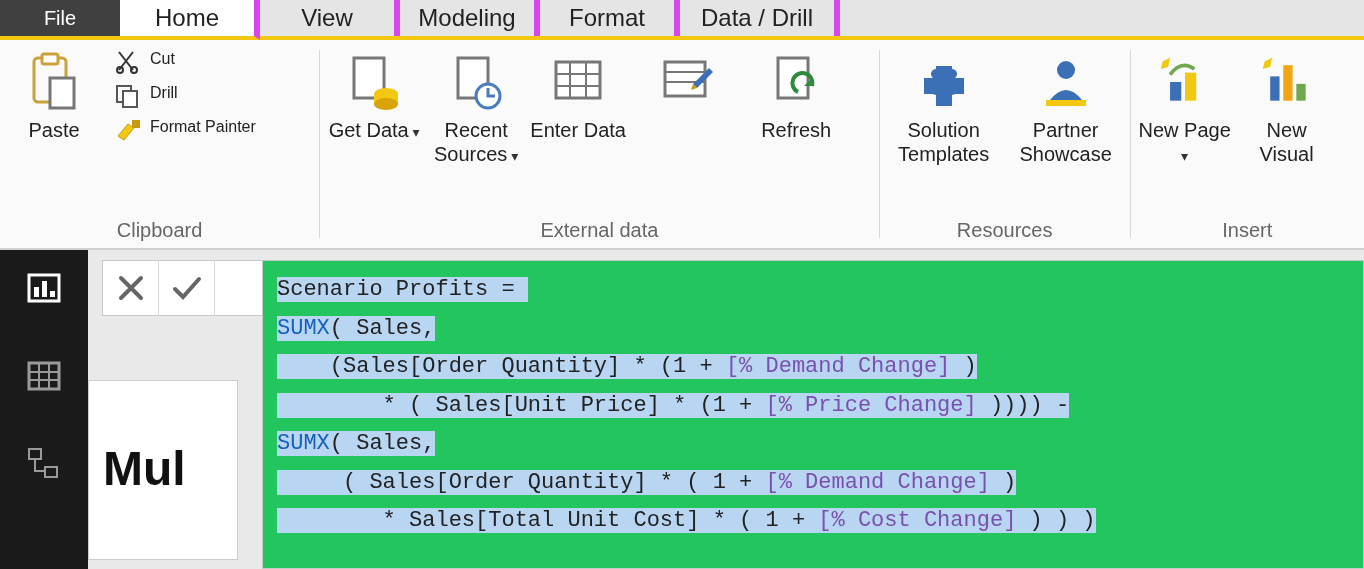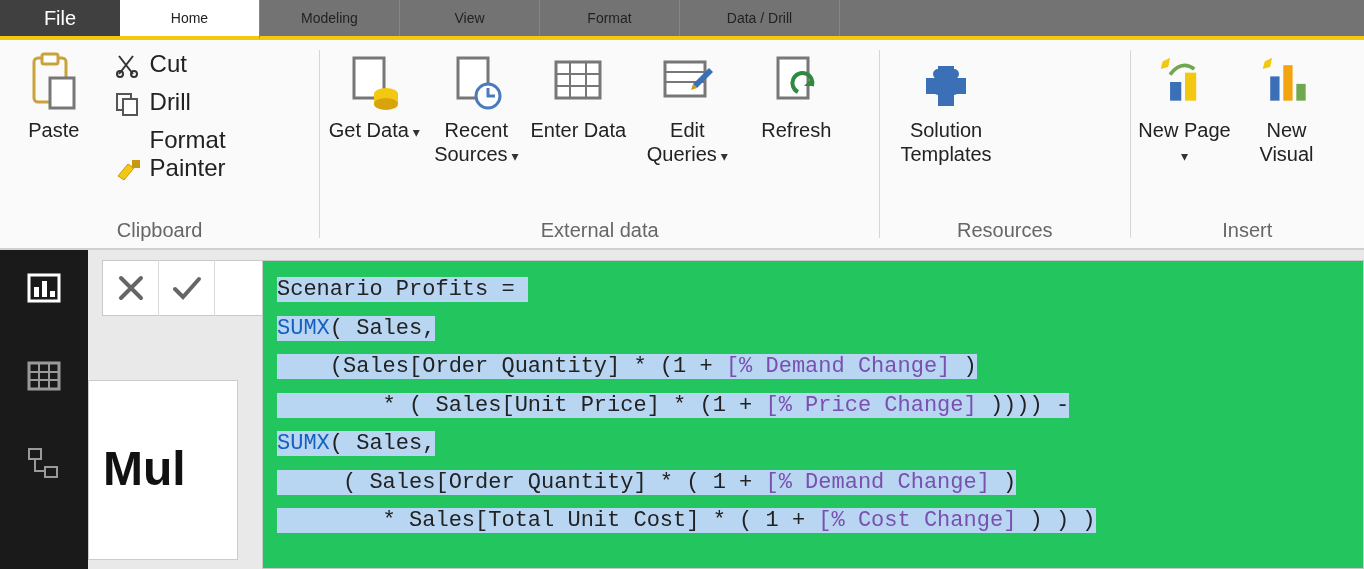--- a/index.html
+++ b/index.html
@@ -1,38 +1,38 @@
 <!DOCTYPE html>
 <html><head>
 <meta charset="utf-8">
 <style>
   * { box-sizing: border-box; margin: 0; padding: 0; }
   html, body { width: 1364px; height: 569px; font-family: "Segoe UI", Arial, sans-serif; background: #fff; overflow: hidden; }
 
   
-  .tabs { display: flex; align-items: stretch; height: 40px; border-bottom: 4px solid #f2c811; background: #737373; }
+  .tabs { display: flex; align-items: stretch; height: 40px; border-bottom: 4px solid #f2c811; background: #e5e5e5; }
   .tab-file { width: 120px; background: #404040; color: #fff; display: flex; align-items: center; justify-content: center; font-size: 20px; }
-  .tab { width: 140px; display: flex; align-items: center; justify-content: center; font-size: 14px; color: #222; border-right: 1px solid #d946ef; cursor: pointer; }
+  .tab { width: 140px; display: flex; align-items: center; justify-content: center; font-size: 24px; color: #222; border-right: 6px solid #d946ef; cursor: pointer; }
   .tab.active { background: #fff; border-bottom: 4px solid #f2c811; margin-bottom: -4px; font-weight: 400; }
   .tab.wide { width: 160px; }
 
   
   .ribbon { display: flex; height: 210px; border-bottom: 2px solid #d0d0d0; background: #fafafa; }
   .group { display: flex; flex-direction: column; justify-content: space-between; padding: 8px 6px 6px 6px; }
   .group-sep { width: 1px; background: #d6d6d6; margin: 10px 0; }
   .group-label { text-align: center; font-size: 20px; color: #666; padding-top: 6px; }
   .group-body { display: flex; align-items: flex-start; gap: 6px; flex: 1; }
 
   .big-btn { display: flex; flex-direction: column; align-items: center; justify-content: space-between; width: 96px; padding-top: 6px; cursor: pointer; }
   .big-btn .ico { width: 56px; height: 56px; display: flex; align-items: center; justify-content: center; }
   .big-btn .lbl { font-size: 20px; color: #222; text-align: center; line-height: 1.2; margin-top: 8px; }
   .big-btn .lbl .caret::after { content: " ▾"; font-size: 14px; color: #333; }
 
   .mini-col { display: flex; flex-direction: column; gap: 10px; padding-top: 2px; }
-  .mini-btn { display: flex; align-items: flex-end; gap: 8px; font-size: 24px; color: #222; cursor: pointer; padding: 0 6px; }
+  .mini-btn { display: flex; align-items: flex-start; gap: 8px; font-size: 16px; color: #222; cursor: pointer; padding: 0 6px; }
   .mini-btn .mico { width: 28px; height: 24px; display: flex; align-items: center; justify-content: center; }
 
   
   .g-clip   { width: 320px; }
   .g-ext    { width: 560px; }
   .g-res    { width: 250px; }
   .g-ins    { width: 234px; gap: 36px; }
 
   
   .workspace { display: flex; height: calc(569px - 40px - 210px); }
@@ -53,22 +53,22 @@
 
   
   svg { display: block; }
 </style>
 </head>
 <body>
 
 <div class="tabs">
   <div class="tab-file">File</div>
   <div class="tab active">Home</div>
+  <div class="tab">View</div>
   <div class="tab">Modeling</div>
-  <div class="tab">View</div>
   <div class="tab">Format</div>
   <div class="tab wide">Data / Drill</div>
 </div>
 
 <div class="ribbon">
 
   <div class="group g-clip">
     <div class="group-body">
       <div class="big-btn">
         <div class="ico">
@@ -157,22 +157,20 @@
       <div class="big-btn" style="width:110px">
         <div class="ico">
           <svg width="56" height="56" viewBox="0 0 56 56">
               <rect x="6" y="8" width="40" height="34" fill="#fff" stroke="#777" stroke-width="3"></rect>
               <line x1="6" y1="18" x2="46" y2="18" stroke="#777" stroke-width="2"></line>
               <line x1="6" y1="28" x2="46" y2="28" stroke="#777" stroke-width="2"></line>
               <path d="M34 30 L50 14 L54 18 L38 34 Z" fill="#3b6fb6"></path>
               <path d="M32 36 L34 30 L38 34 Z" fill="#c79a12"></path>
             </svg>
         </div>
-        <div class="lbl"><span>Edit
-Queries</span><span class="caret"></span></div>
       </div>
       <div class="big-btn">
         <div class="ico">
           <svg width="56" height="56" viewBox="0 0 56 56">
               <rect x="10" y="4" width="30" height="40" fill="#fff" stroke="#777" stroke-width="3"></rect>
               <path d="M30 38 A10 10 0 1 1 44 32" fill="none" stroke="#2e8b3d" stroke-width="4"></path>
               <path d="M44 24 L44 32 L36 32 Z" fill="#2e8b3d"></path>
             </svg>
         </div>
         <div class="lbl">Refresh</div>
@@ -190,20 +188,31 @@
           <svg width="56" height="56" viewBox="0 0 56 56">
               <path d="M20 12 h16 v12 h12 v16 h-12 v12 h-16 v-12 h-12 v-16 h12 z" fill="#3b6fb6"></path>
               <circle cx="20" cy="20" r="5" fill="#3b6fb6"></circle>
               <circle cx="36" cy="20" r="5" fill="#3b6fb6"></circle>
               <circle cx="20" cy="36" r="5" fill="#3b6fb6"></circle>
               <circle cx="36" cy="36" r="5" fill="#3b6fb6"></circle>
             </svg>
         </div>
         <div class="lbl">Solution
 Templates</div>
+      </div>
+      <div class="big-btn" style="width:120px">
+        <div class="ico">
+          <svg width="56" height="56" viewBox="0 0 56 56">
+              <circle cx="28" cy="16" r="9" fill="#3b6fb6"></circle>
+              <path d="M12 46 Q28 26 44 46 Z" fill="#3b6fb6"></path>
+              <rect x="8" y="46" width="40" height="6" fill="#f2c811"></rect>
+            </svg>
+        </div>
+        <div class="lbl">Partner
+Showcase</div>
       </div>
     </div>
     <div class="group-label">Resources</div>
   </div>
 
   <div class="group-sep"></div>
 
   <div class="group g-ins">
     <div class="group-body">
       <div class="big-btn">

